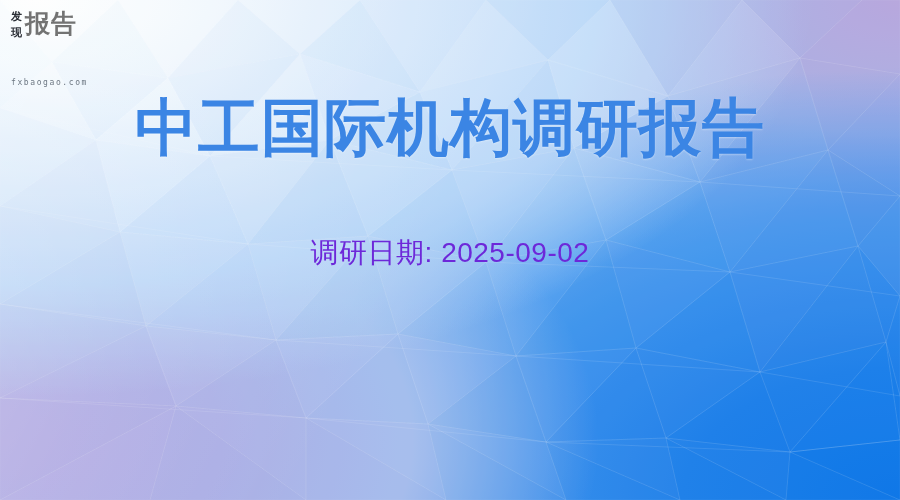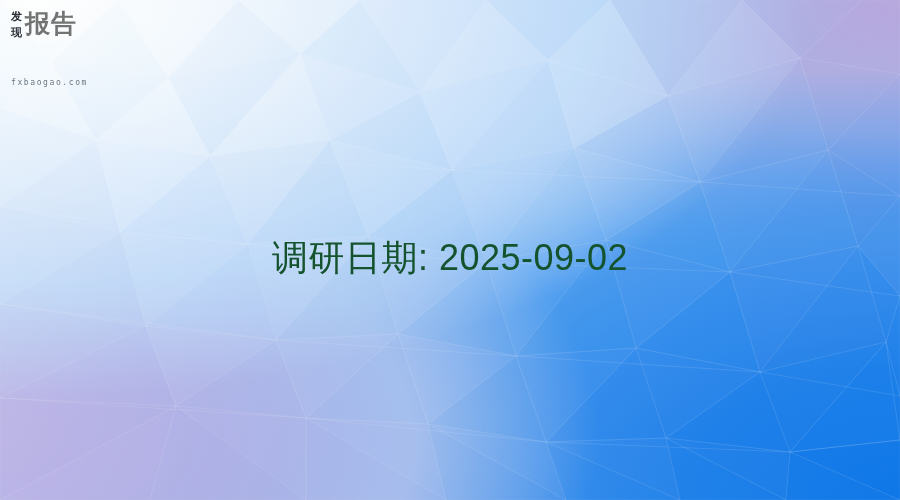--- a/index.html
+++ b/index.html
@@ -64,23 +64,23 @@
     text-align:center;
     font-size:62px;font-weight:700;
     letter-spacing:1px;
     color:#3b85e4;
     text-shadow:0 1px 2px rgba(255,255,255,.35);
     white-space:nowrap;
   }
   .subtitle{
     position:absolute;left:0;right:0;top:234px;
     text-align:center;
-    font-size:36px;font-weight:400;
+    font-size:28px;font-weight:400;
     letter-spacing:.5px;
-    color:#14532d;
+    color:#6d28d9;
     white-space:nowrap;
   }
 
   
   .watermark{
     position:absolute;right:22px;bottom:20px;
     font-size:15px;font-weight:700;font-style:italic;
     color:#ffffff;letter-spacing:.5px;
     white-space:nowrap;
     text-shadow:0 1px 2px rgba(0,60,140,.25);
@@ -208,16 +208,17 @@
 
   <div class="logo">
     <span class="logo-stack">
       <span>发</span>
       <span>现</span>
     </span>
     <span class="logo-main">报告</span>
   </div>
   <div class="logo-url">fxbaogao.com</div>
 
+  <div class="title">中工国际机构调研报告</div>
   <div class="subtitle">调研日期: 2025-09-02</div>
 
 
 </div>
 
 </body></html>

